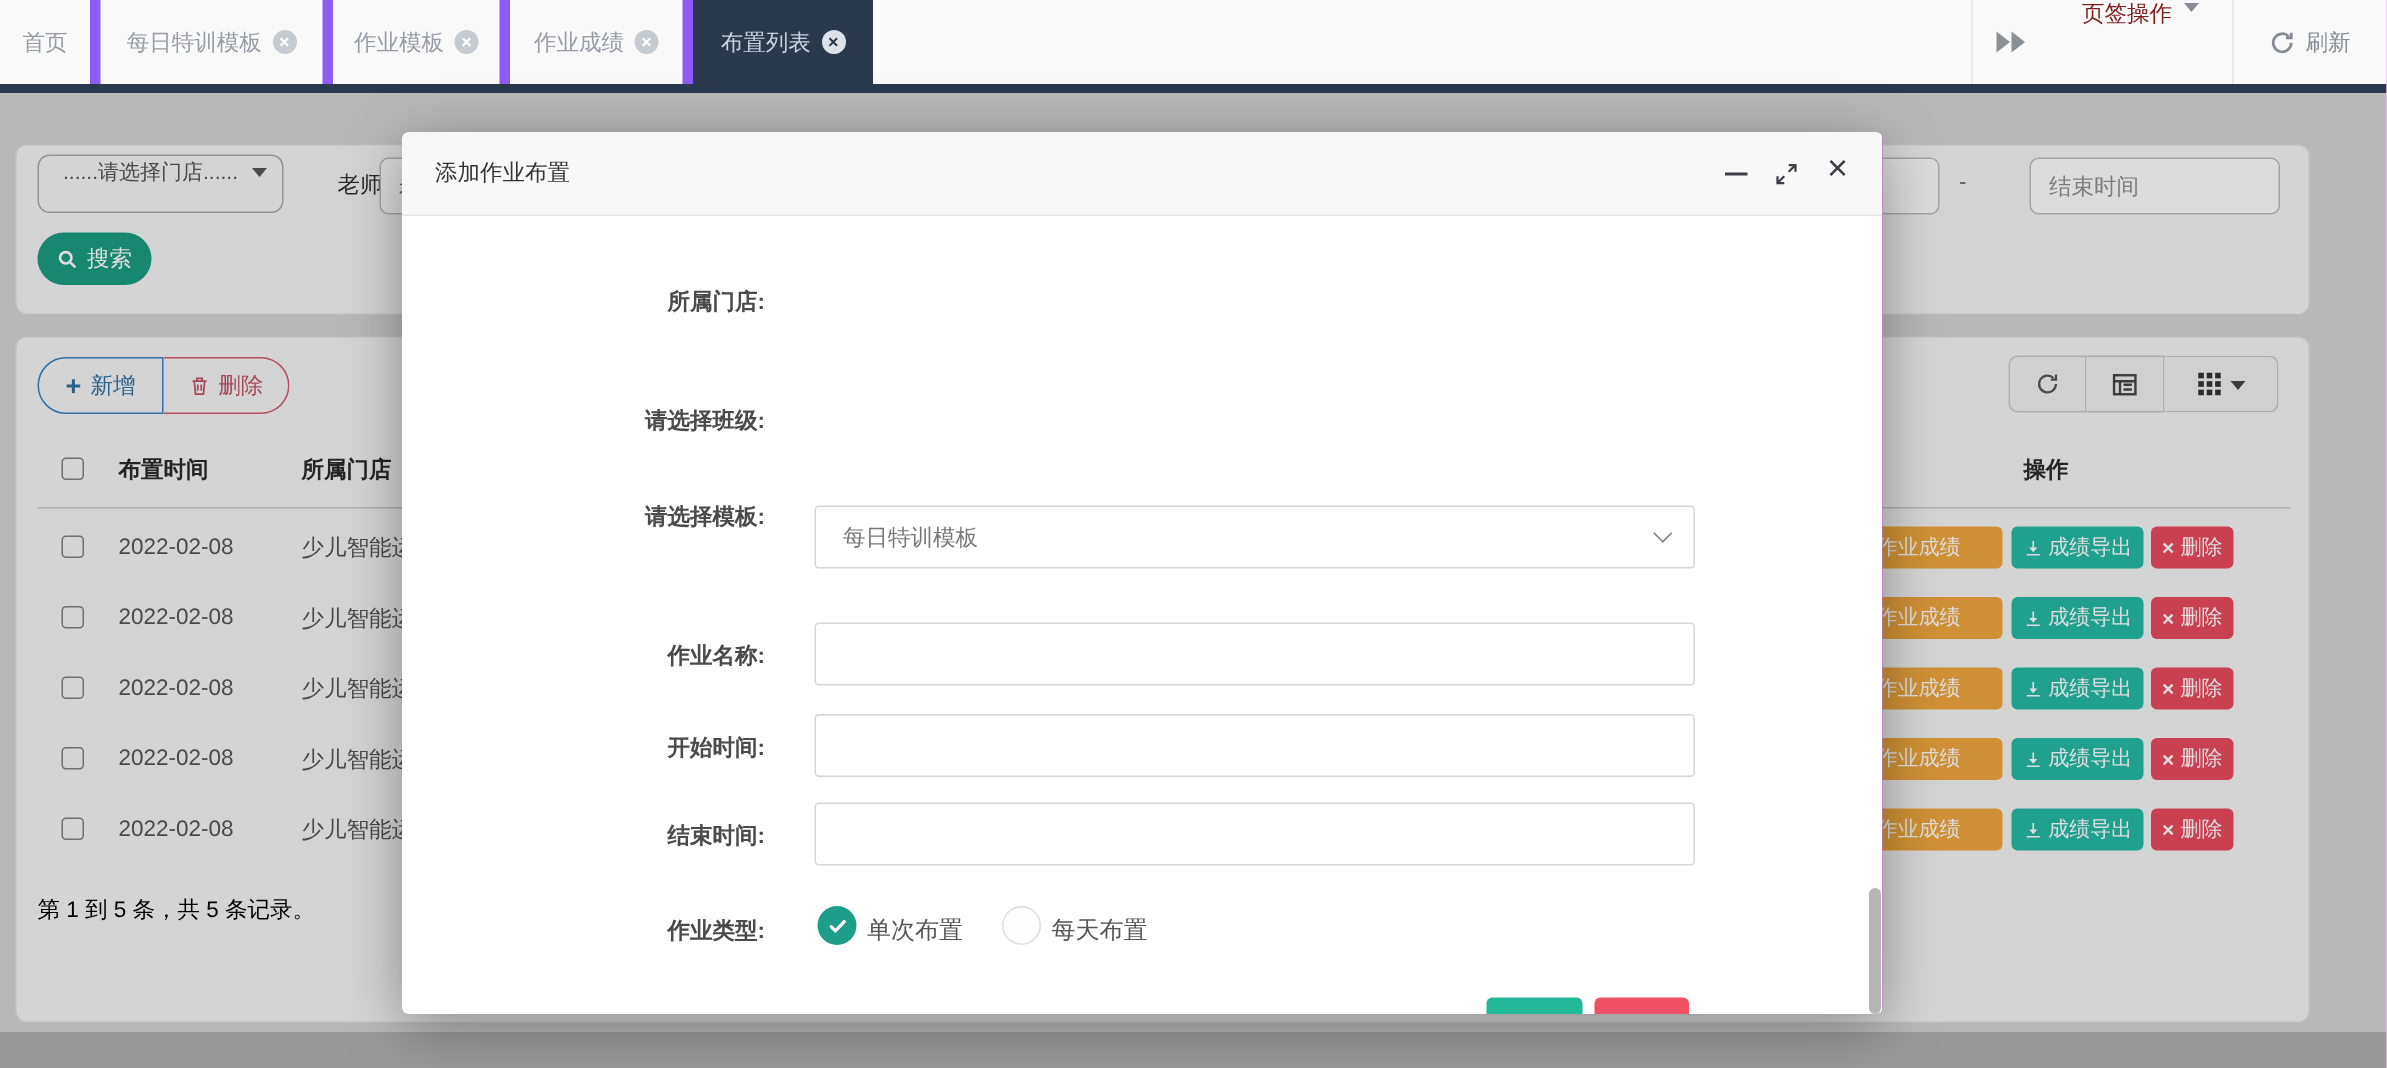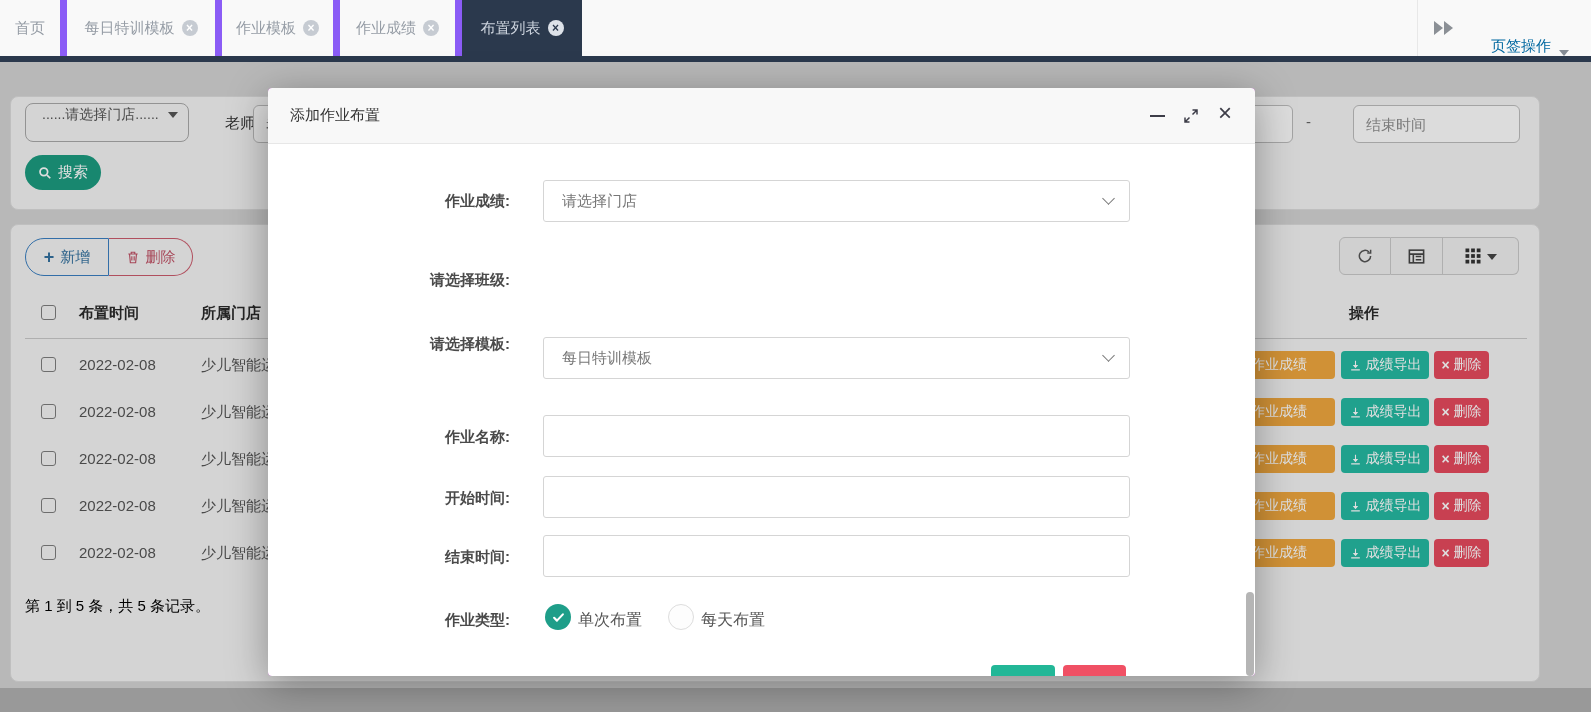--- a/index.html
+++ b/index.html
@@ -11,21 +11,21 @@
   .tabbar { position:absolute; left:0; top:0; width:1591px; height:56px; background:#f9f9f9; display:flex; z-index:5; }
   .tab { height:56px; display:flex; align-items:center; justify-content:center; gap:7px;
          font-size:15px; color:#959ca5; border-right:7px solid #8b5cf6; cursor:default; }
   .tab.active { background:#2b394d; color:#cdd4de; border-right:none; }
   .tabclose { display:inline-flex; width:16px; height:16px; border-radius:50%; background:#c6cbd2;
               color:#fff; font-size:12px; line-height:16px; align-items:center; justify-content:center; font-weight:bold;}
   .tab.active .tabclose { background:#dde2e9; color:#2b394d; }
   .tabbar-right { margin-left:auto; display:flex; align-items:center; height:56px; }
   .ffbtn { width:52px; height:56px; border-left:1px solid #e8e8e8; display:flex; align-items:center; justify-content:center; gap:1px;}
   .ff-tri { width:0; height:0; border-top:7px solid transparent; border-bottom:7px solid transparent; border-left:9px solid #8b9096; }
-  .tabops { height:56px; display:flex; align-items:flex-end; gap:8px; padding:0 22px; font-size:15px; color:#0369a1; }
+  .tabops { height:56px; display:flex; align-items:flex-start; gap:8px; padding:0 22px; font-size:15px; color:#7f1d1d; }
   .caret-down { width:0; height:0; border-left:5px solid transparent; border-right:5px solid transparent; border-top:6px solid #858c95; margin-top:2px;}
   .refreshbtn { height:56px; display:flex; align-items:center; gap:7px; padding:0 24px; font-size:15px; color:#858c95; border-left:1px solid #e8e8e8;}
   .darkstrip { position:absolute; left:0; top:56px; width:1591px; height:6px; background:#2b394d; z-index:5; }
 
   
   .content { position:absolute; left:0; top:62px; width:1591px; height:650px; background:#d4d4d4; }
   .bottom-band { position:absolute; left:0; top:626px; width:1591px; height:24px; background:#b0b0b0; }
   .dim-overlay { position:absolute; left:0; top:0; width:1591px; height:650px; background:rgba(0,0,0,0.13); z-index:3; }
   .card { position:absolute; background:#f4f4f4; border:1px solid #dcdcdc; border-radius:8px; }
 
@@ -115,20 +115,27 @@
     </div>
     <div class="tabbar-right">
       <div class="ffbtn">
         <span class="ff-tri"></span>
           <span class="ff-tri"></span>
       </div>
       <div class="tabops">
         <span>页签操作</span>
         <span class="caret-down"></span>
       </div>
+      <div class="refreshbtn">
+        <svg width="17" height="17" viewBox="0 0 24 24" fill="none" stroke="#858c95" stroke-width="2.6">
+          <path d="M20.5 12a8.5 8.5 0 1 1-2.5-6"></path>
+            <path d="M20.5 2.5v5h-5"></path>
+        </svg>
+        <span>刷新</span>
+      </div>
     </div>
   </header>
   <div class="darkstrip"></div>
 
   <div class="content">
 
     <div class="card filter-card">
       <div class="pillselect">
         <span>......请选择门店......</span>
         <span class="tri"></span>
@@ -295,25 +302,21 @@
       <div class="mh-icon" style="left:912px;">
         <svg width="18" height="18" viewBox="0 0 24 24" fill="none" stroke="#3d3d48" stroke-width="2">
           <path d="M14 4h6v6M20 4l-6 6M10 20H4v-6M4 20l6-6"></path>
         </svg>
       </div>
       <div class="mh-icon" style="left:946px; font-size:24px; top:14px;">×</div>
     </div>
 
     <div class="modal-body">
 
-      <span class="mlabel" style="left:60px; top:48px;">作业成绩:</span>
-      <div class="mcontrol mselect" style="top:36px;">
-        <span>请选择门店</span>
-        <span class="chev"></span>
-      </div>
+      <span class="mlabel" style="left:60px; top:48px;">所属门店:</span>
 
       <span class="mlabel" style="left:60px; top:127px;">请选择班级:</span>
 
       <span class="mlabel" style="left:60px; top:191px;">请选择模板:</span>
       <div class="mcontrol mselect" style="top:193px;">
         <span>每日特训模板</span>
         <span class="chev"></span>
       </div>
 
       <span class="mlabel" style="left:60px; top:284px;">作业名称:</span>

